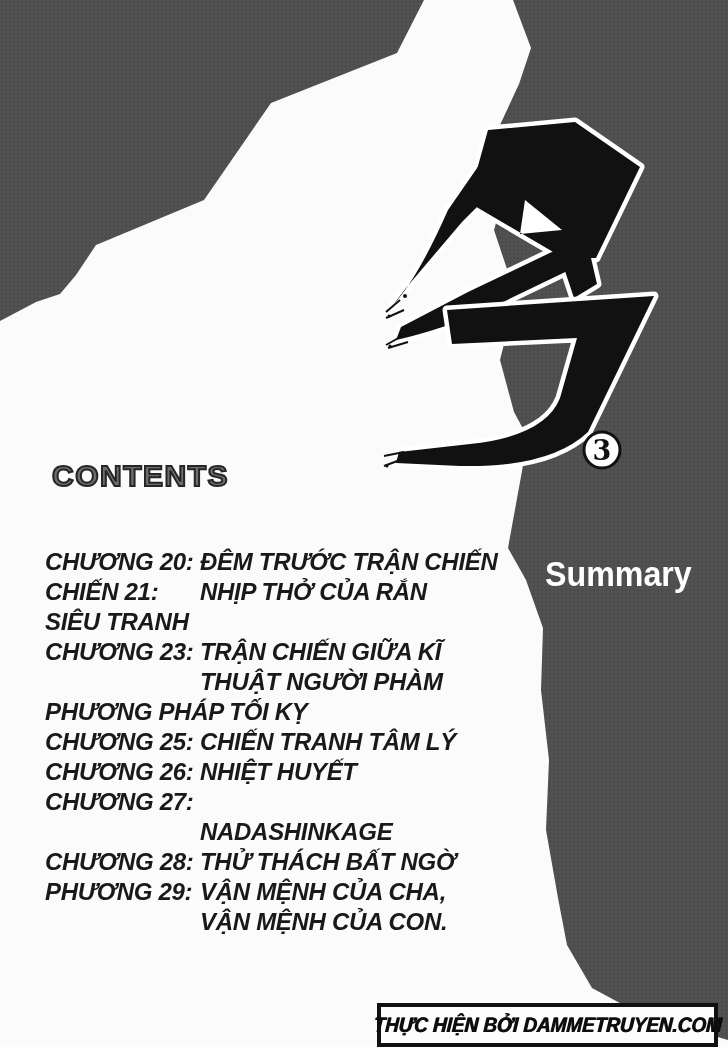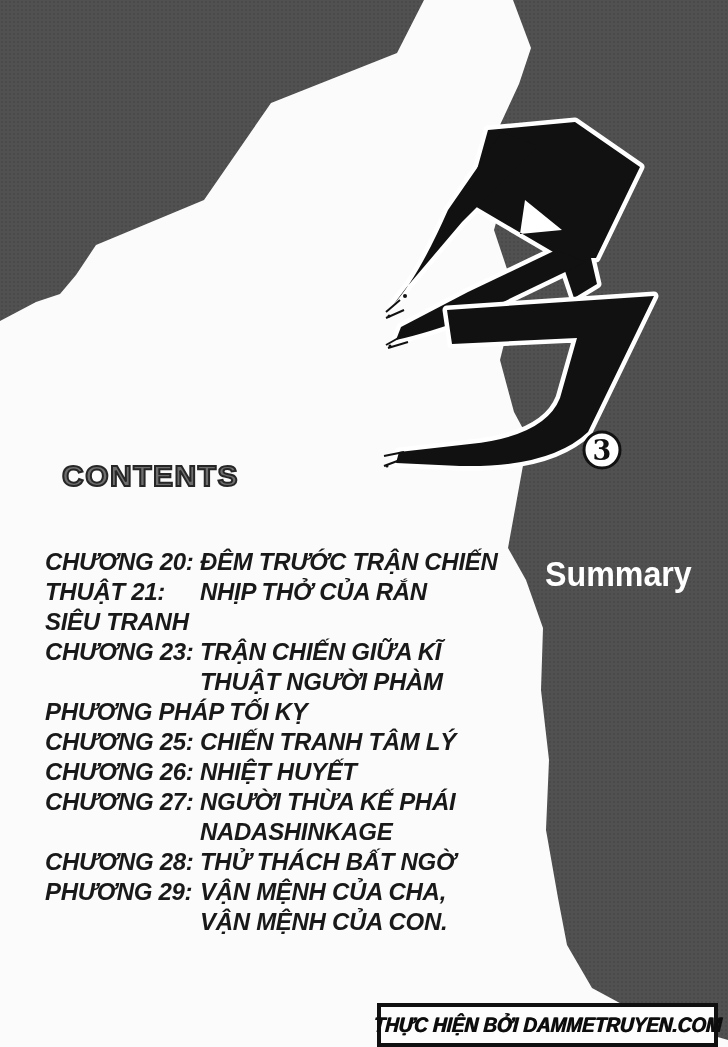--- a/index.html
+++ b/index.html
@@ -14,21 +14,21 @@
   .page::before{
     content:"";
     position:absolute;inset:0;
     background-image:radial-gradient(#454545 1px, transparent 1.2px);
     background-size:4px 4px;
     opacity:.55;
     pointer-events:none;
   }
   .art{position:absolute;left:0;top:0;}
   .contents-heading{
-    position:absolute;left:62px;top:459px;
+    position:absolute;left:52px;top:459px;
     font-size:30px;font-weight:bold;letter-spacing:1.5px;
     color:#6e6e6e;
     -webkit-text-stroke:2px #262626;
     text-stroke:2px #262626;
   }
   .chapter-list{
     position:absolute;left:45px;top:547px;width:490px;
   }
   .ch-row{
     display:grid;grid-template-columns:149px 1fr;column-gap:6px;
@@ -117,21 +117,21 @@
   </svg>
 
   <div class="contents-heading">CONTENTS</div>
 
   <div class="chapter-list">
       <div class="ch-row">
         <span class="ch-label">CHƯƠNG 20:</span>
         <span class="ch-title">ĐÊM TRƯỚC TRẬN CHIẾN</span>
       </div>
       <div class="ch-row">
-        <span class="ch-label">THUẬT 21:</span>
+        <span class="ch-label">CHIẾN 21:</span>
         <span class="ch-title">NHỊP THỞ CỦA RẮN</span>
       </div>
       <div class="ch-row">
         <span class="ch-title">SIÊU TRANH</span>
       </div>
       <div class="ch-row">
         <span class="ch-label">CHƯƠNG 23:</span>
         <span class="ch-title">TRẬN CHIẾN GIỮA KĨ</span>
       </div>
       <div class="ch-row">
@@ -144,21 +144,20 @@
       <div class="ch-row">
         <span class="ch-label">CHƯƠNG 25:</span>
         <span class="ch-title">CHIẾN TRANH TÂM LÝ</span>
       </div>
       <div class="ch-row">
         <span class="ch-label">CHƯƠNG 26:</span>
         <span class="ch-title">NHIỆT HUYẾT</span>
       </div>
       <div class="ch-row">
         <span class="ch-label">CHƯƠNG 27:</span>
-        <span class="ch-title">NGƯỜI THỪA KẾ PHÁI</span>
       </div>
       <div class="ch-row">
         <span class="ch-label"></span>
         <span class="ch-title">NADASHINKAGE</span>
       </div>
       <div class="ch-row">
         <span class="ch-label">CHƯƠNG 28:</span>
         <span class="ch-title">THỬ THÁCH BẤT NGỜ</span>
       </div>
       <div class="ch-row">

